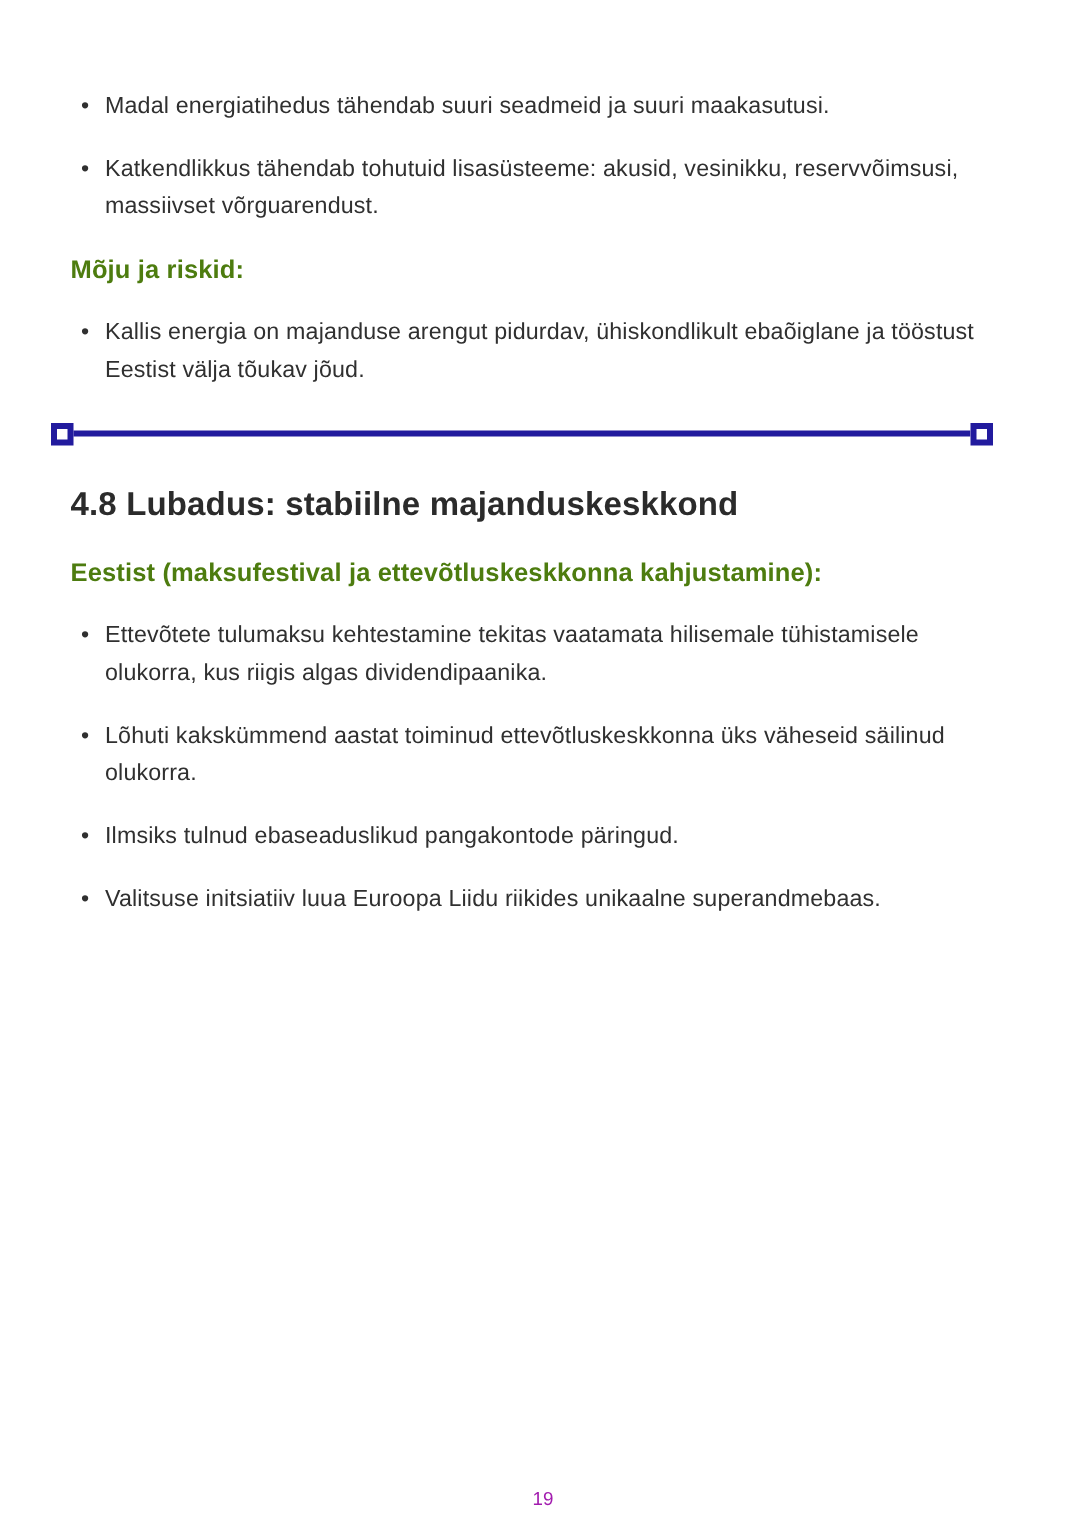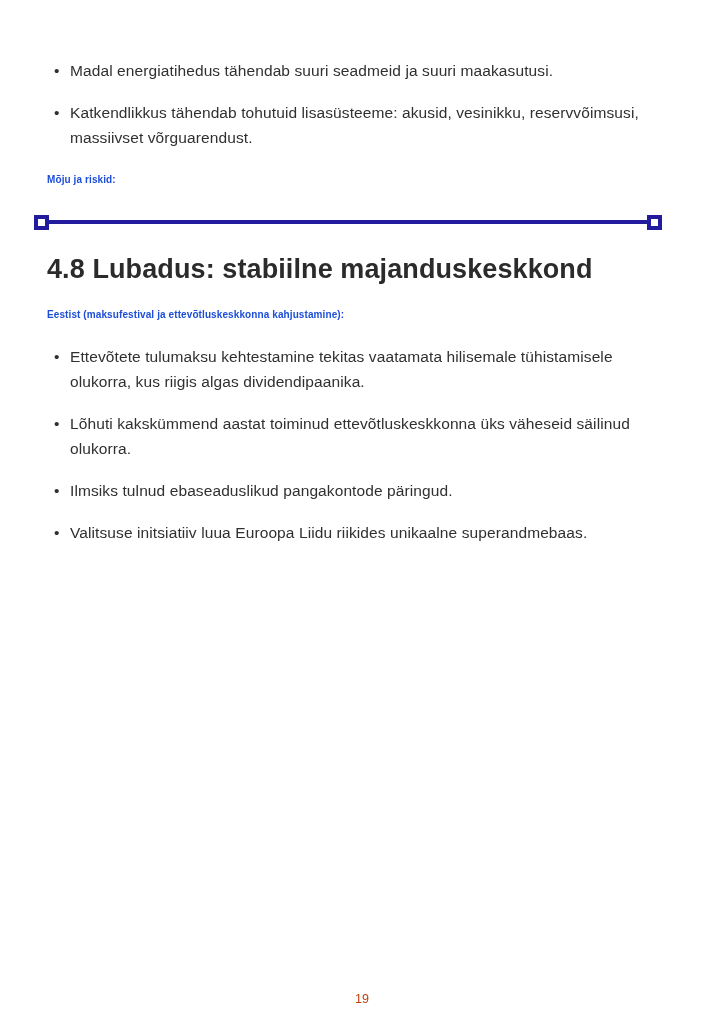--- a/index.html
+++ b/index.html
@@ -32,24 +32,24 @@
   .bullets li::before {
     content: "\2022";
     position: absolute;
     left: 7px;
     top: 0;
     font-size: 15.5px;
     color: #303030;
   }
   .label {
     font-weight: 700;
-    font-size: 10px;
+    font-size: 17px;
     line-height: 25px;
     margin: 0 0 17px 0;
-    color: #1d4ed8;
+    color: #4d7c0f;
     letter-spacing: 0.1px;
   }
   .divider {
     display: flex;
     align-items: center;
     margin: 22px 0 26px -13px;
     width: calc(100% + 13px);
     height: 16px;
   }
   .divider .sq {
@@ -58,50 +58,51 @@
     border-style: solid;
     border-width: 4px;
     background: #ffffff;
     flex: 0 0 auto;
   }
   .divider .line {
     flex: 1 1 auto;
     height: 4px;
   }
   .section-heading {
-    font-size: 27px;
+    font-size: 22px;
     line-height: 26px;
     font-weight: 700;
     color: #2b2b2b;
     margin: 0 0 20px 0;
     letter-spacing: 0.1px;
   }
   .page-number {
     position: absolute;
     left: 0;
     right: 0;
     bottom: 18px;
     text-align: center;
     font-size: 12.5px;
-    color: #c2410c;
+    color: #a21caf;
   }
 </style>
 </head>
 <body>
 
 <div class="page">
 
   <ul class="bullets">
     <li>Madal energiatihedus tähendab suuri seadmeid ja suuri maakasutusi.</li>
     <li>Katkendlikkus tähendab tohutuid lisasüsteeme: akusid, vesinikku, reservvõimsusi, massiivset võrguarendust.</li>
   </ul>
 
   <p class="label">Mõju ja riskid:</p>
 
   <ul class="bullets">
+    <li>Kallis energia on majanduse arengut pidurdav, ühiskondlikult ebaõiglane ja tööstust Eestist välja tõukav jõud.</li>
   </ul>
 
   <div class="divider">
     <span class="sq" style="border-color: rgb(34, 27, 158);"></span>
     <span class="line" style="background-color: rgb(34, 27, 158);"></span>
     <span class="sq" style="border-color: rgb(34, 27, 158);"></span>
   </div>
 
   <h2 class="section-heading">4.8 Lubadus: stabiilne majanduskeskkond</h2>
 

